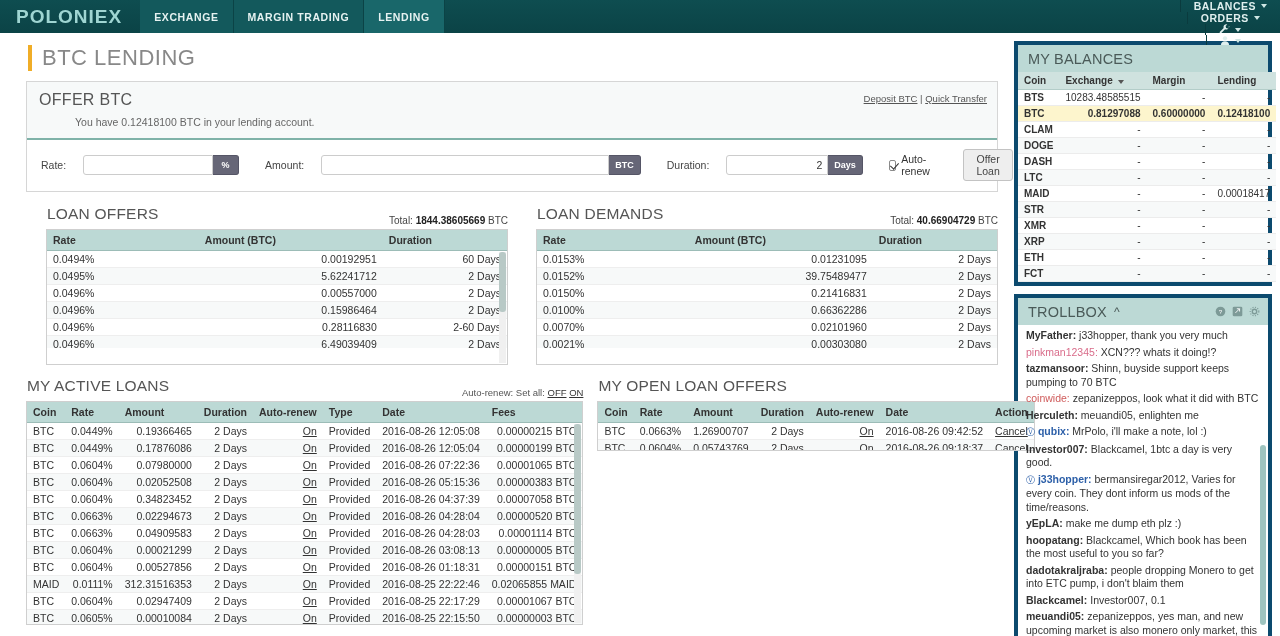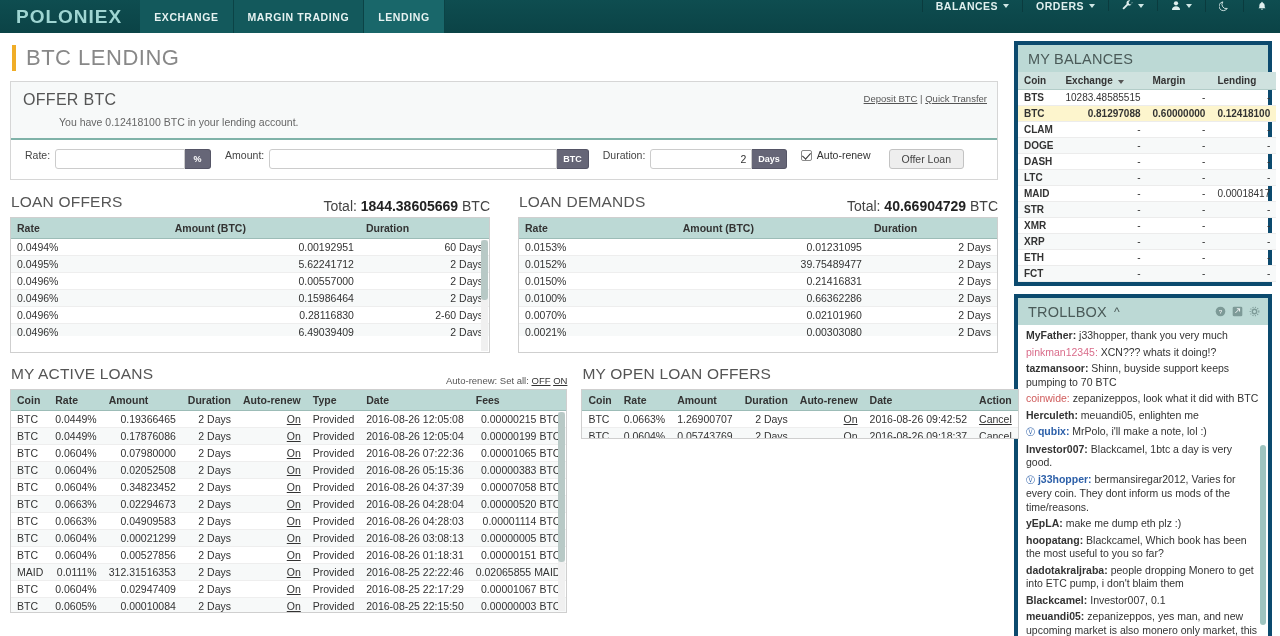--- a/index.html
+++ b/index.html
@@ -32,40 +32,40 @@
   .nav-tab {
     display: flex; align-items: center;
     padding: 0 14px;
     font-size: 10.5px; font-weight: bold; letter-spacing: .6px;
     color: #e6f2f1;
     background: #13595c;
     border-right: 1px solid #0b4346;
     cursor: pointer;
   }
   .nav-tab.active { background: #19676a; }
-  .nav-right { margin-left: auto; display: flex; align-items: flex-start; }
+  .nav-right { margin-left: auto; display: flex; align-items: center; flex-direction: column; }
   .nav-right-item {
     display: flex; align-items: center; gap: 5px;
     padding: 0 13px;
     font-size: 10.5px; font-weight: bold; letter-spacing: .5px;
     color: #dfefee;
     border-left: 1px solid #0a3b3e;
     cursor: pointer;
   }
   .caret {
     width: 0; height: 0;
     border-left: 3.5px solid transparent;
     border-right: 3.5px solid transparent;
     border-top: 4px solid #cfe6e4;
     display: inline-block;
   }
 
   
   .page { display: flex; height: 603px; }
-  .left { width: 1008px; padding: 0 10px 0 10px; position: relative; }
+  .left { width: 1008px; padding: 0 10px 0 26px; position: relative; }
   .right { width: 272px; background: #ffffff; padding: 8px 8px 0 6px; }
 
   .page-title {
     font-size: 22px; color: #888; font-weight: normal;
     letter-spacing: .5px;
     margin: 12px 0 10px 2px;
     padding-left: 10px;
     border-left: 4px solid #f0ad27;
     line-height: 26px;
   }
@@ -84,21 +84,21 @@
   }
   .offer-title { font-size: 16px; color: #555; letter-spacing: .3px; }
   .offer-sub { font-size: 10.5px; color: #666; margin-top: 7px; margin-left: 36px; }
   .offer-links {
     position: absolute; right: 10px; top: 11px;
     font-size: 9.5px; color: #555;
   }
   .offer-links a { color: #555; text-decoration: underline; cursor: pointer; }
   .offer-body {
     padding: 9px 10px 10px 14px;
-    display: flex; align-items: flex-start; gap: 0;
+    display: flex; align-items: center; gap: 12px;
     background: #fff;
   }
   .fld-label { font-size: 10.5px; color: #444; margin-right: 5px; }
   .input-group { display: flex; align-items: stretch; margin-right: 14px; }
   .txt {
     border: 1px solid #ccc; border-radius: 3px 0 0 3px;
     height: 20px; padding: 0 5px;
     font-size: 10.5px; font-family: "Liberation Sans", sans-serif;
     text-align: right; color: #333; background: #fff;
     outline: none;
@@ -133,21 +133,21 @@
     font-size: 10.5px; color: #444; cursor: pointer;
     font-family: "Liberation Sans", sans-serif;
   }
 
   
   .sec-title {
     font-size: 15.5px; color: #555; letter-spacing: .2px;
     margin: 0 0 6px 1px;
   }
   .sec-head { display: flex; align-items: flex-end; justify-content: space-between; }
-  .sec-total { font-size: 14px; color: #444; padding-bottom: 3px; }
+  .sec-total { font-size: 10px; color: #444; padding-bottom: 3px; }
   .sec-total b { color: #222; }
   .sec-sub { font-size: 9.5px; color: #555; padding-bottom: 3px; }
   .sec-sub a { color: #333; text-decoration: underline; cursor: pointer; }
 
   
   .tbl-wrap { border: 1px solid #cfcfcf; background: #fff; position: relative; }
   table.t { width: 100%; border-collapse: collapse; font-size: 10.5px; }
   table.t th {
     background: #bcd9d5; color: #333;
     font-weight: bold; font-size: 10.5px;
@@ -158,21 +158,21 @@
   table.t td {
     padding: 2px 6px; color: #333;
     border-bottom: 1px solid #eeeeee;
     white-space: nowrap; height: 15px;
   }
   table.t tbody tr:nth-child(even) { background: #f7f9f9; }
   .r { text-align: right; }
   .green { color: #1f8a4c; }
   .lnk { color: #333; text-decoration: underline; cursor: pointer; }
 
-  .books { display: flex; gap: 28px; }
+  .books { display: flex; gap: 28px; margin-left: 20px; }
   .book { width: 483px; }
   .book .tbl-wrap { height: 136px; overflow: hidden; }
   .book-scroll { height: 118px; overflow: hidden; position: relative; }
 
   .scrollbar {
     position: absolute; right: 1px; top: 22px; bottom: 1px;
     width: 7px; background: #f0f0f0;
   }
   .scrollbar .thumb {
     position: absolute; left: 0; width: 7px;

